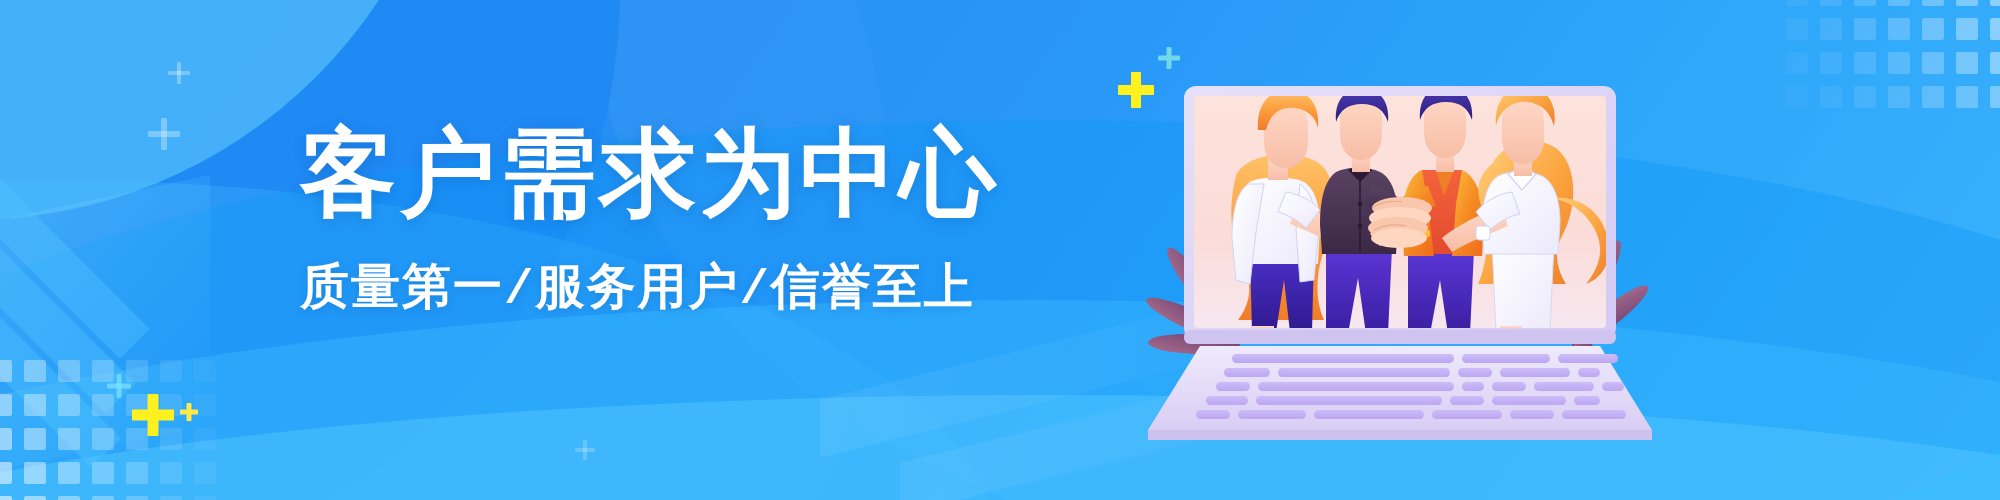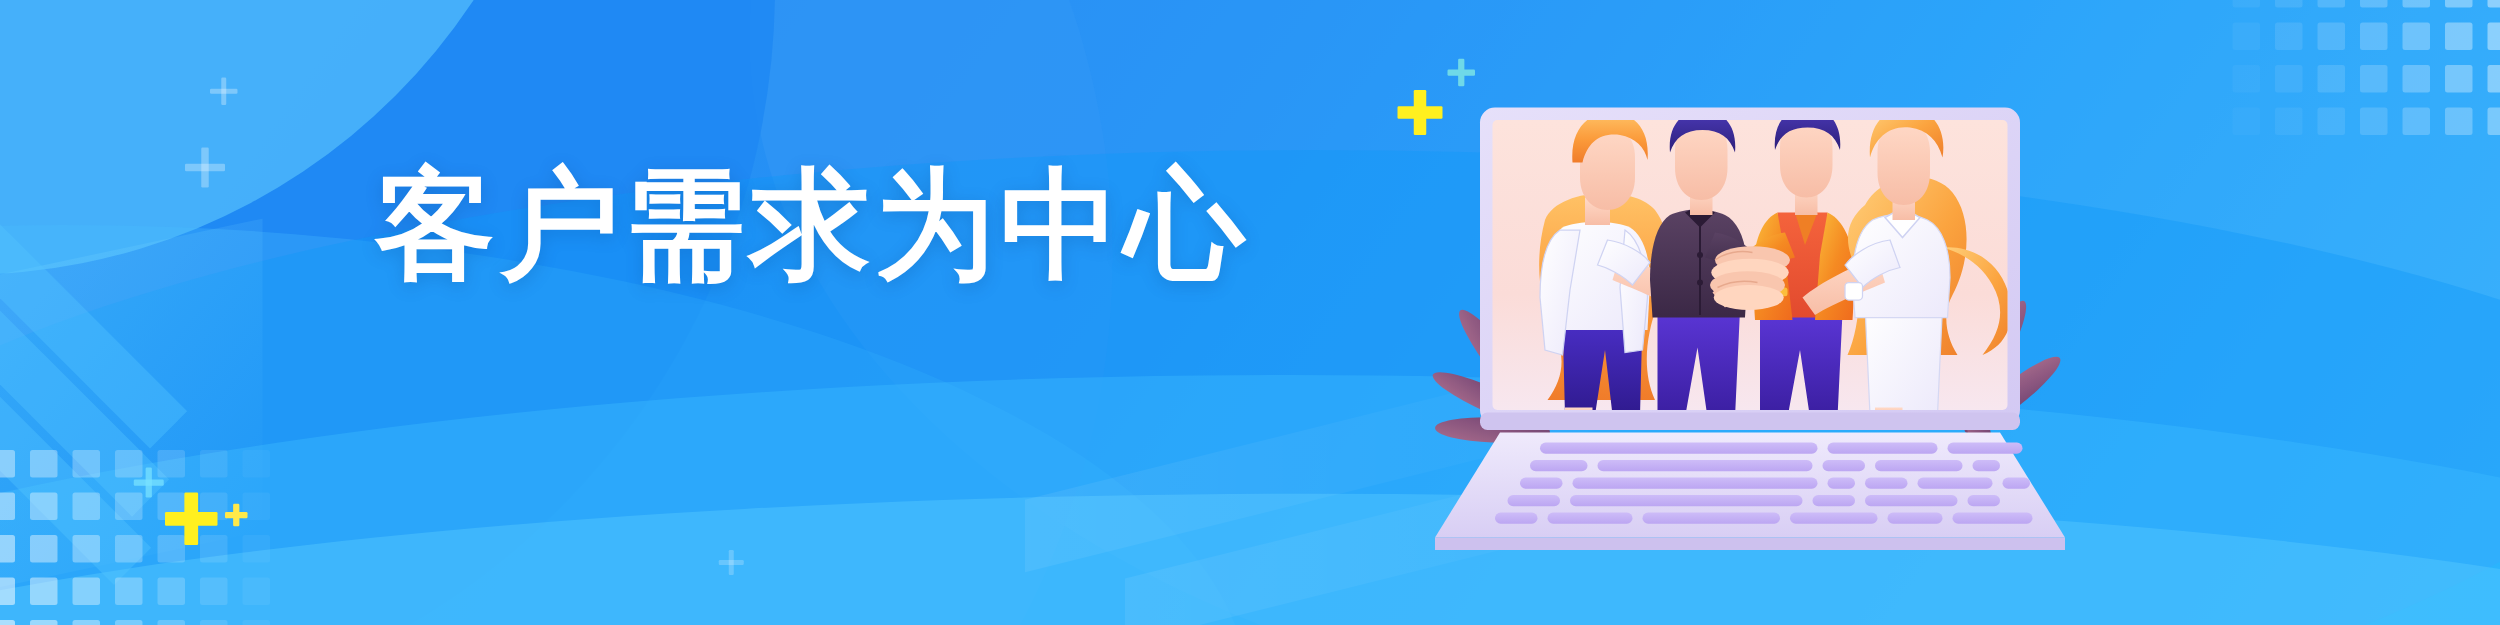--- a/index.html
+++ b/index.html
@@ -110,21 +110,21 @@
   .plus { position:absolute; pointer-events:none; }
   .plus::before, .plus::after {
     content:""; position:absolute; background:currentColor; border-radius:1px;
   }
   .plus::before { left:50%; top:0; width:var(--t); height:100%; transform:translateX(-50%); }
   .plus::after  { top:50%; left:0; height:var(--t); width:100%;  transform:translateY(-50%); }
 
   
   .copy {
     position:absolute; left:300px; top:130px;
-    width:760px; z-index:40;
+    width:760px; z-index:40;font-family:Liberation Mono, monospace;
   }
   .headline {
     color:#ffffff;
     font-size:96px;
     font-weight:bold;
     letter-spacing:4px;
     line-height:1.06;
     white-space:nowrap;
     text-shadow:0 3px 14px rgba(6,60,130,.22);
   }
@@ -237,20 +237,21 @@
   <div class="plus" style="left:148px; top:118px; width:32px; height:32px; --t:6px; color:rgba(255,255,255,.30);"></div>
   <div class="plus" style="left:132px; top:394px; width:42px; height:42px; --t:11px; color:#fff01f;"></div>
   <div class="plus" style="left:107px; top:374px; width:24px; height:24px; --t:5px; color:rgba(120,225,255,.75);"></div>
   <div class="plus" style="left:180px; top:403px; width:18px; height:18px; --t:5px; color:#ffe94a;"></div>
   <div class="plus" style="left:1118px; top:72px; width:36px; height:36px; --t:10px; color:#fff01f;"></div>
   <div class="plus" style="left:1158px; top:47px; width:22px; height:22px; --t:5px; color:#6fd9e8;"></div>
   <div class="plus" style="left:575px; top:440px; width:20px; height:20px; --t:4px; color:rgba(255,255,255,.22);"></div>
 
   <div class="copy">
     <div class="headline">客户需求为中心</div>
+    <div class="subline">质量第一/服务用户/信誉至上</div>
   </div>
 
   <div class="art">
     <svg viewBox="0 0 520 400" width="520" height="400" xmlns="http://www.w3.org/2000/svg">
       <defs>
         <linearGradient id="gScreen" x1="0" y1="0" x2="0" y2="1">
           <stop offset="0%" stop-color="#fde3dc"></stop>
           <stop offset="60%" stop-color="#fbdcd8"></stop>
           <stop offset="100%" stop-color="#f7e7ef"></stop>
         </linearGradient>

